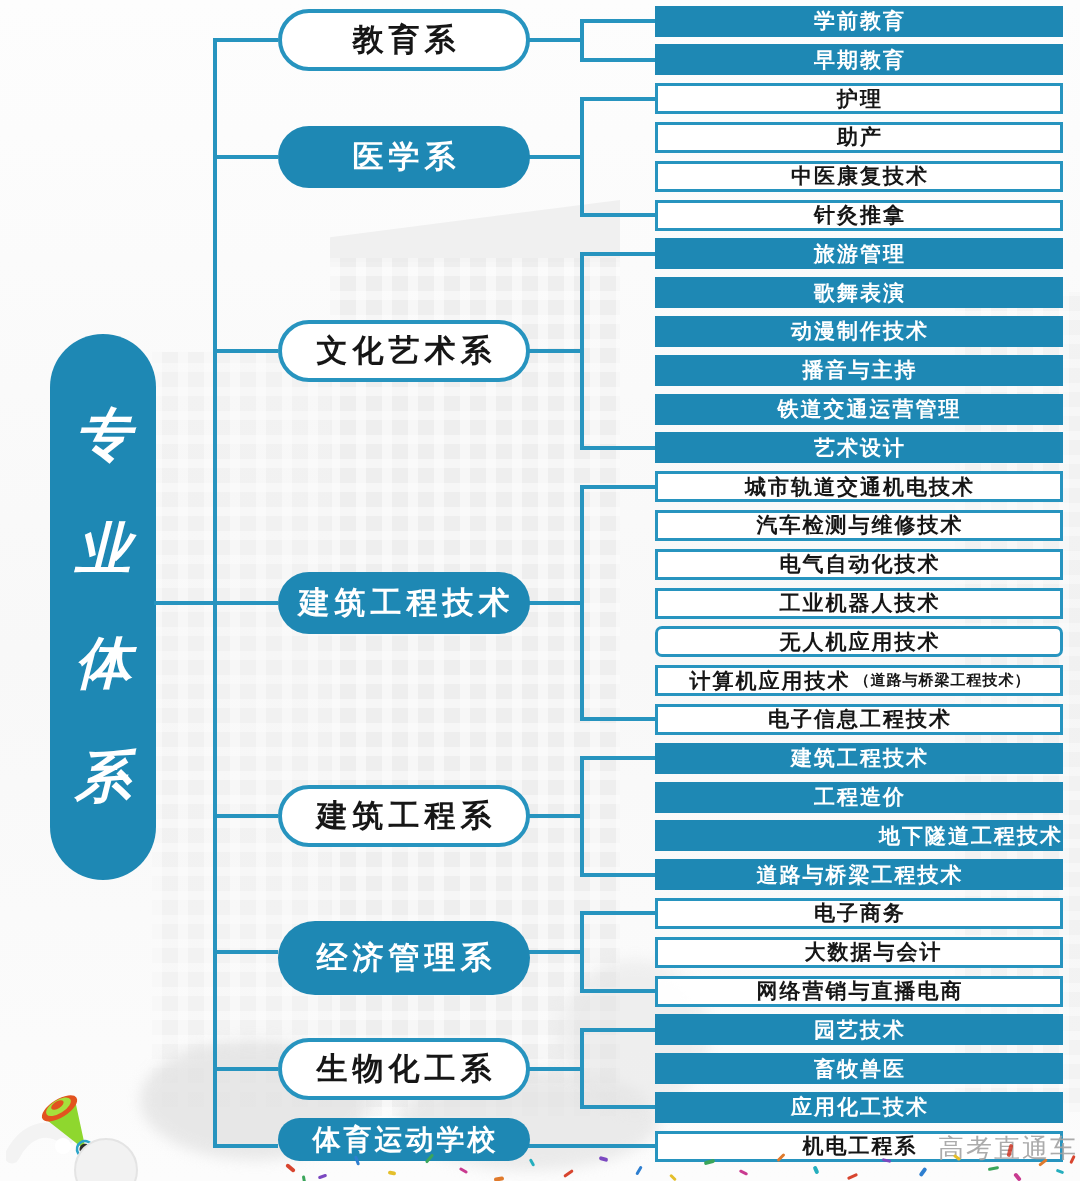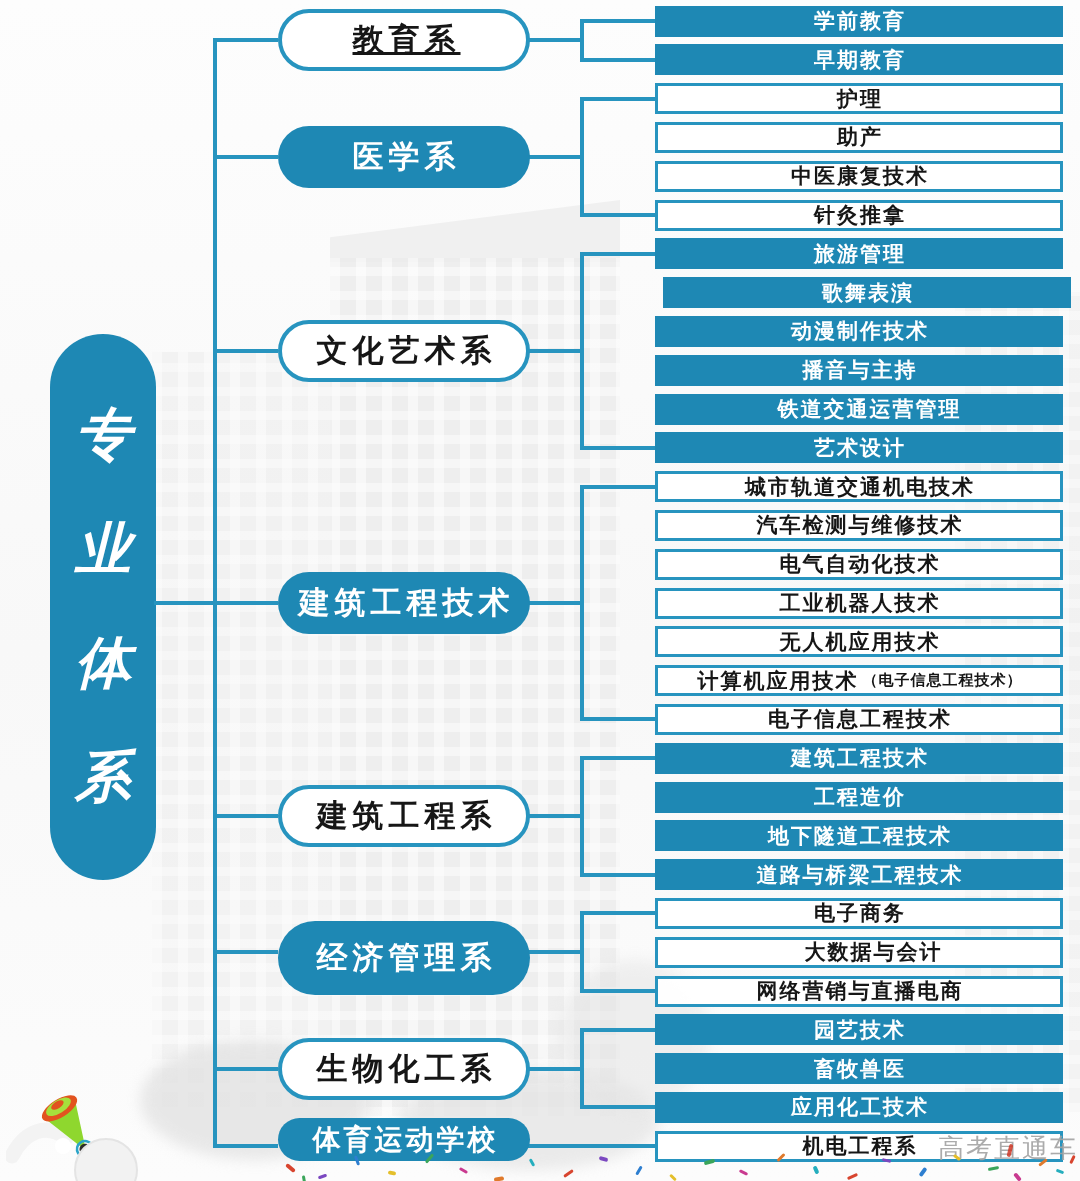--- a/index.html
+++ b/index.html
@@ -80,21 +80,21 @@
       <div class="hline" style="left: 528px; top: 38.4px; width: 56px;"></div>
       <div class="vline" style="left: 580px; top: 19px; height: 42.8px;"></div>
       <div class="hline" style="left: 580px; top: 19px; width: 76px;"></div>
       <div class="hline" style="left: 580px; top: 57.8px; width: 76px;"></div>
       <div class="box filled" style="left: 655px; top: 5.5px; width: 408px; height: 31px;">
         <span>学前教育</span>
       </div>
       <div class="box filled" style="left: 655px; top: 44.3px; width: 408px; height: 31px;">
         <span>早期教育</span>
       </div>
-      <div class="pill outline" style="left: 278px; top: 9.4px; width: 252px; height: 62px; text-decoration: underline;">
+      <div class="pill outline" style="left: 278px; top: 9.4px; width: 252px; height: 62px;">
         <span>教育系</span>
       </div>
       <div class="hline" style="left: 213px; top: 154.8px; width: 65px;"></div>
       <div class="hline" style="left: 528px; top: 154.8px; width: 56px;"></div>
       <div class="vline" style="left: 580px; top: 96.6px; height: 120.4px;"></div>
       <div class="hline" style="left: 580px; top: 96.6px; width: 76px;"></div>
       <div class="hline" style="left: 580px; top: 213px; width: 76px;"></div>
       <div class="box outline" style="left: 655px; top: 83.1px; width: 408px; height: 31px;">
         <span>护理</span>
       </div>
@@ -111,21 +111,21 @@
         <span>医学系</span>
       </div>
       <div class="hline" style="left: 213px; top: 348.8px; width: 65px;"></div>
       <div class="hline" style="left: 528px; top: 348.8px; width: 56px;"></div>
       <div class="vline" style="left: 580px; top: 251.8px; height: 198px;"></div>
       <div class="hline" style="left: 580px; top: 251.8px; width: 76px;"></div>
       <div class="hline" style="left: 580px; top: 445.8px; width: 76px;"></div>
       <div class="box filled" style="left: 655px; top: 238.3px; width: 408px; height: 31px;">
         <span>旅游管理</span>
       </div>
-      <div class="box filled" style="left: 655px; top: 277.1px; width: 408px; height: 31px; margin-left: 8px;">
+      <div class="box filled" style="left: 655px; top: 277.1px; width: 408px; height: 31px;">
         <span>歌舞表演</span>
       </div>
       <div class="box filled" style="left: 655px; top: 315.9px; width: 408px; height: 31px;">
         <span>动漫制作技术</span>
       </div>
       <div class="box filled" style="left: 655px; top: 354.7px; width: 408px; height: 31px;">
         <span>播音与主持</span>
       </div>
       <div class="box filled" style="left: 655px; top: 393.5px; width: 408px; height: 31px; padding-left: 19px;">
         <span>铁道交通运营管理</span>
@@ -145,45 +145,45 @@
       </div>
       <div class="box outline" style="left: 655px; top: 509.9px; width: 408px; height: 31px;">
         <span>汽车检测与维修技术</span>
       </div>
       <div class="box outline" style="left: 655px; top: 548.7px; width: 408px; height: 31px;">
         <span>电气自动化技术</span>
       </div>
       <div class="box outline" style="left: 655px; top: 587.5px; width: 408px; height: 31px;">
         <span>工业机器人技术</span>
       </div>
-      <div class="box outline" style="left: 655px; top: 626.3px; width: 408px; height: 31px;">
+      <div class="box outline" style="left: 655px; top: 626.3px; width: 408px; height: 31px; border-radius: 7px;">
         <span>无人机应用技术</span>
       </div>
       <div class="box outline" style="left: 655px; top: 665.1px; width: 408px; height: 31px;">
         <span>计算机应用技术</span>
-        <span class="note">（电子信息工程技术）</span>
+        <span class="note">（道路与桥梁工程技术）</span>
       </div>
       <div class="box outline" style="left: 655px; top: 703.9px; width: 408px; height: 31px;">
         <span>电子信息工程技术</span>
       </div>
       <div class="pill filled" style="left: 278px; top: 572px; width: 252px; height: 62px;">
         <span>建筑工程技术</span>
       </div>
       <div class="hline" style="left: 213px; top: 814.4px; width: 65px;"></div>
       <div class="hline" style="left: 528px; top: 814.4px; width: 56px;"></div>
       <div class="vline" style="left: 580px; top: 756.2px; height: 120.4px;"></div>
       <div class="hline" style="left: 580px; top: 756.2px; width: 76px;"></div>
       <div class="hline" style="left: 580px; top: 872.6px; width: 76px;"></div>
       <div class="box filled" style="left: 655px; top: 742.7px; width: 408px; height: 31px;">
         <span>建筑工程技术</span>
       </div>
       <div class="box filled" style="left: 655px; top: 781.5px; width: 408px; height: 31px;">
         <span>工程造价</span>
       </div>
-      <div class="box filled" style="left: 655px; top: 820.3px; width: 408px; height: 31px;">
+      <div class="box filled" style="left: 655px; top: 820.3px; width: 408px; height: 31px; justify-content: flex-end;">
         <span>地下隧道工程技术</span>
       </div>
       <div class="box filled" style="left: 655px; top: 859.1px; width: 408px; height: 31px;">
         <span>道路与桥梁工程技术</span>
       </div>
       <div class="pill outline" style="left: 278px; top: 785.4px; width: 252px; height: 62px;">
         <span>建筑工程系</span>
       </div>
       <div class="hline" style="left: 213px; top: 950.2px; width: 65px;"></div>
       <div class="hline" style="left: 528px; top: 950.2px; width: 56px;"></div>

